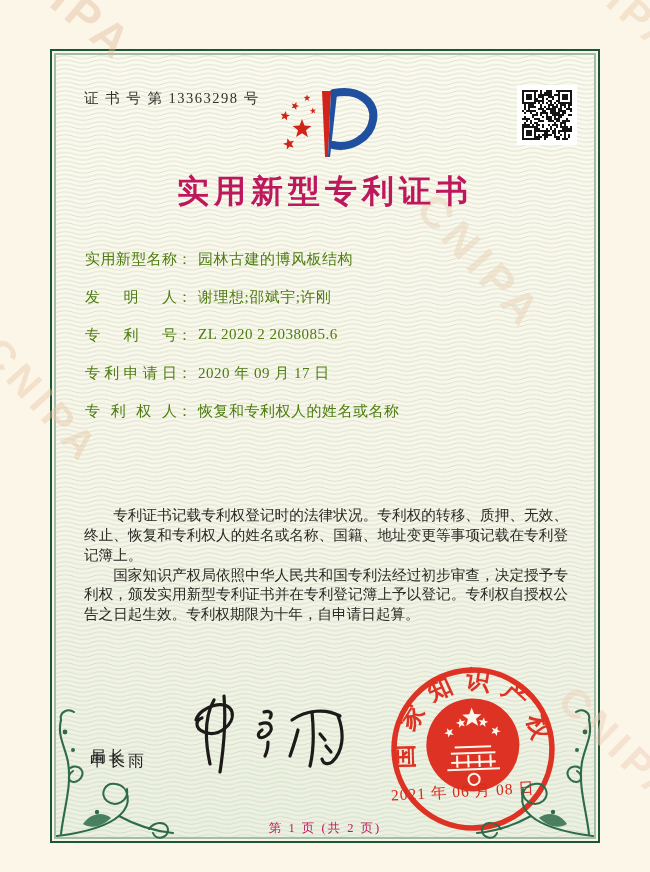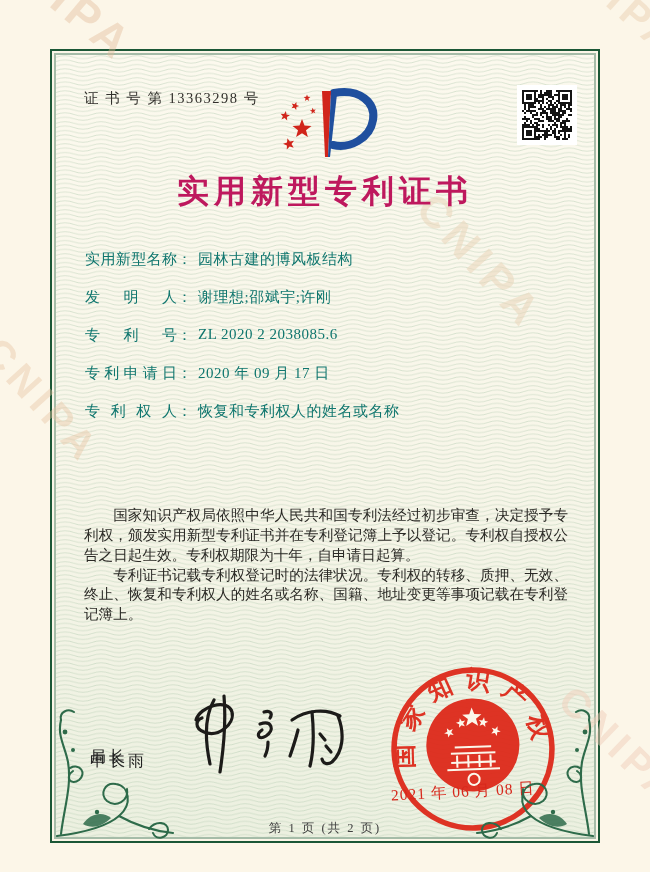--- a/index.html
+++ b/index.html
@@ -20,38 +20,38 @@
                background:linear-gradient(180deg,#fcf9ee 0%,#f8f6e9 52%,#ecf0e0 100%);}
   .guilloche{position:absolute;inset:0;width:100%;height:100%;}
   
   .content{position:absolute;inset:0;z-index:4;}
   .cert-no{position:absolute;left:84px;top:89px;font-size:14.5px;letter-spacing:1.5px;color:#32302c;}
   .logo{position:absolute;left:276px;top:83px;}
   .qr-box{position:absolute;left:517px;top:85px;width:60px;height:60px;background:#fff;
           display:flex;align-items:center;justify-content:center;}
   .title{position:absolute;left:0;right:0;top:170px;text-align:center;font-size:32px;
          font-weight:bold;letter-spacing:5px;color:#be185d;}
-  .frow{position:absolute;left:85px;font-size:15px;white-space:nowrap;color:#0f766e;}
+  .frow{position:absolute;left:85px;font-size:15px;white-space:nowrap;color:#4d7c0f;}
   .f-label{display:inline-block;width:92px;text-align:justify;text-align-last:justify;vertical-align:top;}
   .f-colon{display:inline-block;vertical-align:top;}
   .f-value{display:inline-block;margin-left:6px;vertical-align:top;letter-spacing:.5px;}
   .grant-no{position:absolute;left:330px;top:0;}
   .paras{position:absolute;left:84px;top:506px;width:484px;font-size:14.6px;line-height:1.36;
          text-align:justify;color:#2a2925;}
   .paras p{margin:0;text-indent:2em;}
   .signer{position:absolute;left:90px;font-family:"Liberation Sans","DejaVu Sans",sans-serif;
           font-size:16px;letter-spacing:3px;color:#222;}
   .signer-title{top:720px;margin-top:27px;}
   .signer-name{top:751px;}
   .sig-svg{position:absolute;left:180px;top:686px;}
   .seal-svg{position:absolute;left:388px;top:664px;transform:rotate(-2deg);}
   .seal-date{position:absolute;left:391px;top:781px;width:170px;font-size:15.5px;color:#d7281c;
              letter-spacing:1px;white-space:nowrap;transform:rotate(-3deg);}
   .footer{position:absolute;left:0;right:0;top:820px;text-align:center;font-size:12.5px;
-          letter-spacing:2px;color:#404040;}
+          letter-spacing:2px;color:#be185d;}
   .flourish{position:absolute;z-index:5;}
   .fl-left{left:53px;top:706px;}
   .fl-right{left:473px;top:706px;transform:scaleX(-1);}
 </style>
 </head>
 <body>
 
 <div class="page">
 
   <span class="wm wm1">CNIPA</span>
@@ -405,22 +405,22 @@
     <div class="frow" style="top:364px">
       <span class="f-label">专利申请日</span><span class="f-colon">：</span><span class="f-value">2020 年 09 月 17 日</span>
     </div>
     <div class="frow" style="top:402px">
       <span class="f-label">专利权人</span><span class="f-colon">：</span><span class="f-value">恢复和专利权人的姓名或名称</span>
     </div>
     <div class="frow" style="top:480px;right:85px">
     </div>
 
     <div class="paras">
+      <p>专利证书记载专利权登记时的法律状况。专利权的转移、质押、无效、终止、恢复和专利权人的姓名或名称、国籍、地址变更等事项记载在专利登记簿上。</p>
       <p>国家知识产权局依照中华人民共和国专利法经过初步审查，决定授予专利权，颁发实用新型专利证书并在专利登记簿上予以登记。专利权自授权公告之日起生效。专利权期限为十年，自申请日起算。</p>
-      <p>专利证书记载专利权登记时的法律状况。专利权的转移、质押、无效、终止、恢复和专利权人的姓名或名称、国籍、地址变更等事项记载在专利登记簿上。</p>
     </div>
 
     <div class="signer signer-title">局长</div>
     <div class="signer signer-name">申长雨</div>
 
     <svg class="sig-svg" width="175" height="95" viewBox="0 0 175 95">
       <g fill="none" stroke="#1c1b19" stroke-width="3.2" stroke-linecap="round">
         <path d="M34,14 C26,28 24,50 30,78"></path>
         <path d="M16,34 C20,20 48,12 52,26 C55,38 38,52 24,46 C14,42 16,34 22,32"></path>
         <path d="M44,10 C46,34 44,60 40,86"></path>

